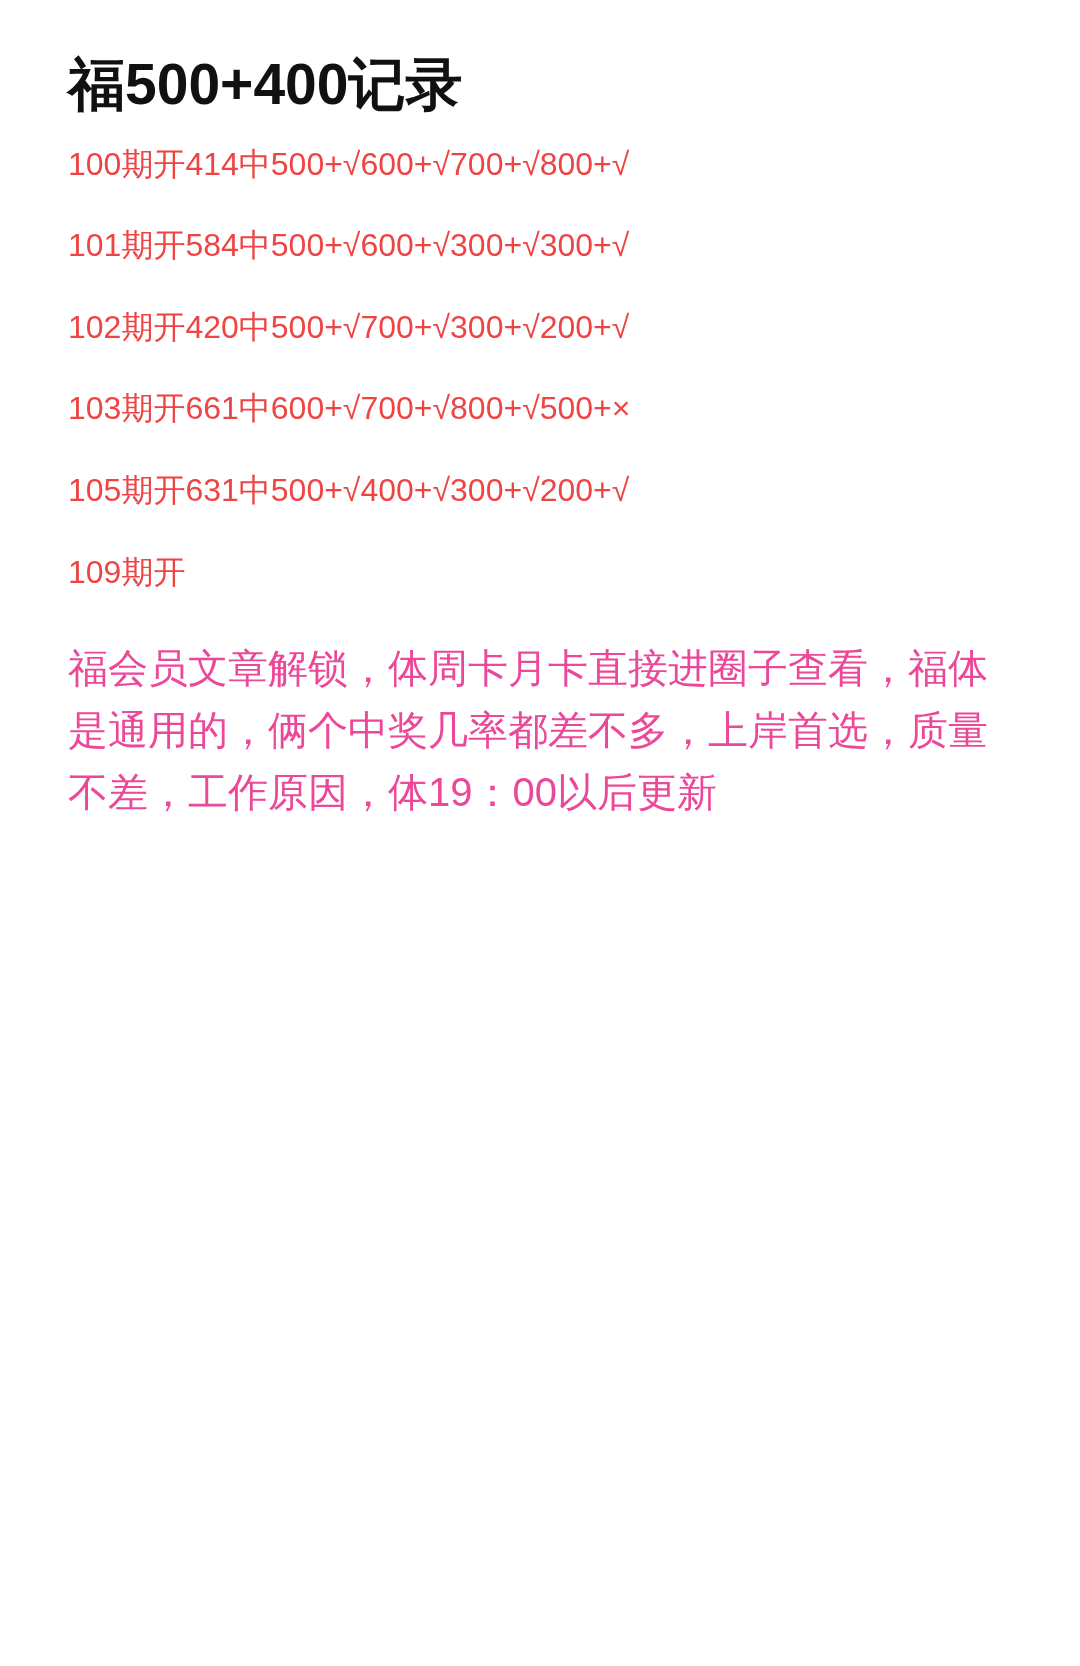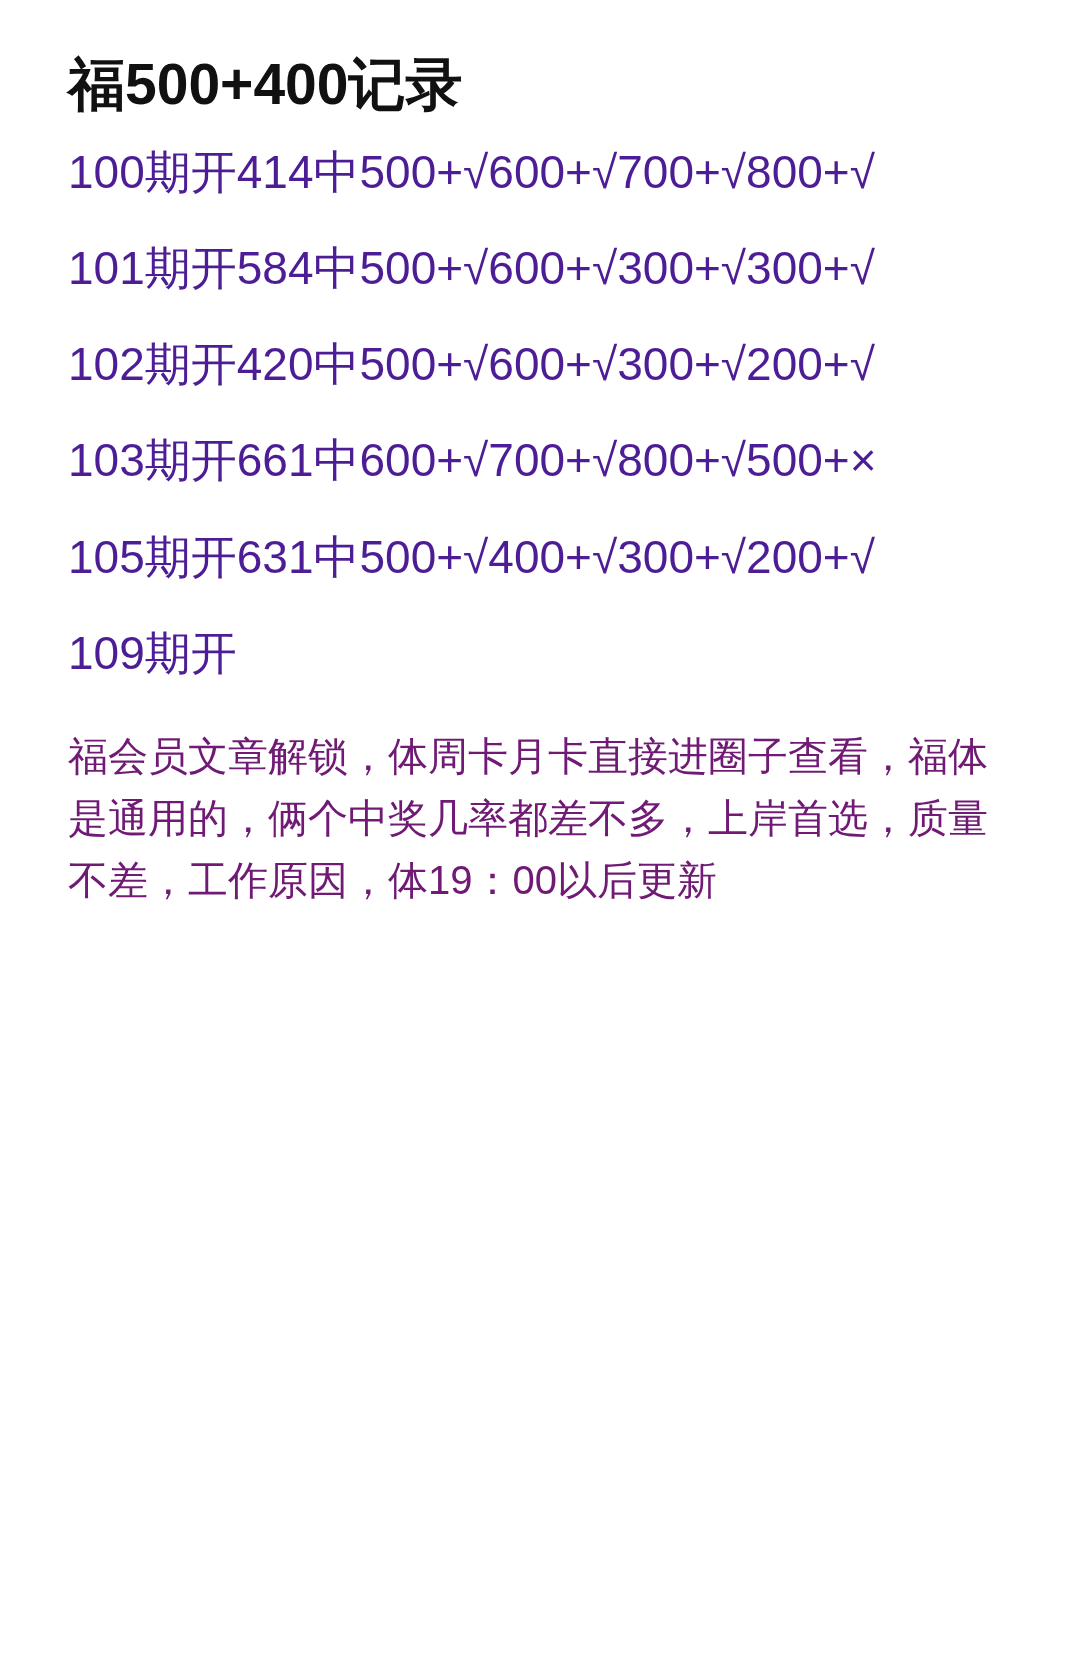--- a/index.html
+++ b/index.html
@@ -30,50 +30,50 @@
     line-height: 1.15;
     margin: 14px 0 30px 0;
     color: #111111;
   }
   .record-list {
     margin: 0;
     padding: 0;
     list-style: none;
   }
   .record-line {
-    font-size: 46px;
+    font-size: 32px;
     font-weight: 400;
     line-height: 1.05;
     letter-spacing: 0px;
-    color: #4c1d95;
+    color: #ef4444;
     margin: 0 0 48px 0;
     white-space: nowrap;
   }
   .footnote {
     margin-top: 40px;
   }
   .footnote p {
     font-size: 40px;
     line-height: 1.55;
     margin: 0;
-    color: #701a75;
+    color: #ec4899;
     letter-spacing: 0px;
   }
 </style>
 </head>
 <body>
 
 <div class="page">
 
   <h1 class="doc-title">福500+400记录</h1>
 
   <ul class="record-list">
     <li class="record-line">100期开414中500+√600+√700+√800+√</li>
     <li class="record-line">101期开584中500+√600+√300+√300+√</li>
-    <li class="record-line">102期开420中500+√600+√300+√200+√</li>
+    <li class="record-line">102期开420中500+√700+√300+√200+√</li>
     <li class="record-line">103期开661中600+√700+√800+√500+×</li>
     <li class="record-line">105期开631中500+√400+√300+√200+√</li>
     <li class="record-line">109期开</li>
   </ul>
 
   <div class="footnote">
     <p>福会员文章解锁，体周卡月卡直接进圈子查看，福体是通用的，俩个中奖几率都差不多，上岸首选，质量不差，工作原因，体19：00以后更新</p>
   </div>
 
 </div>

